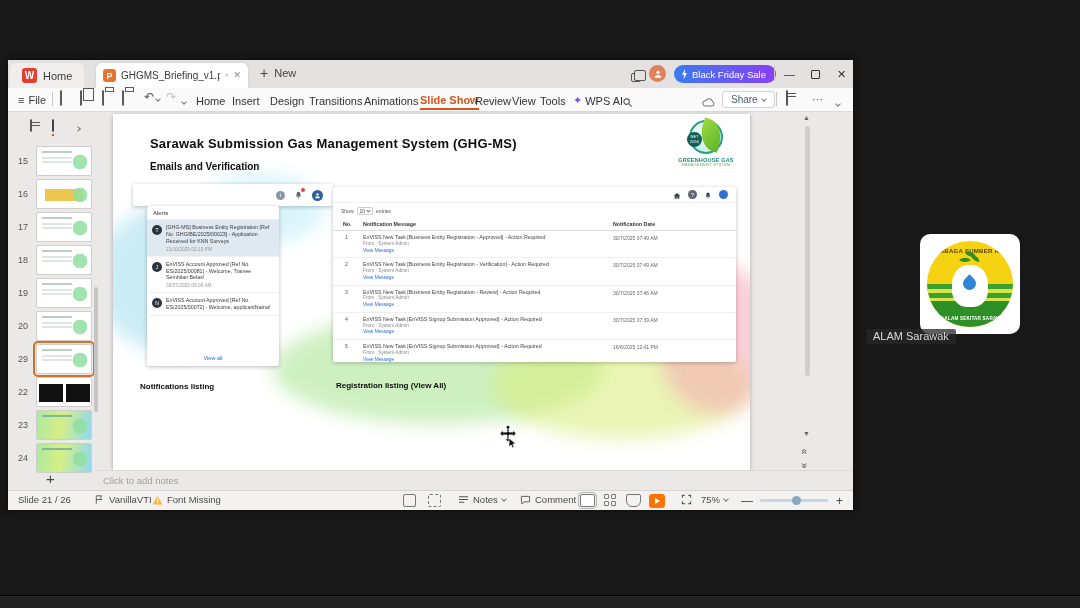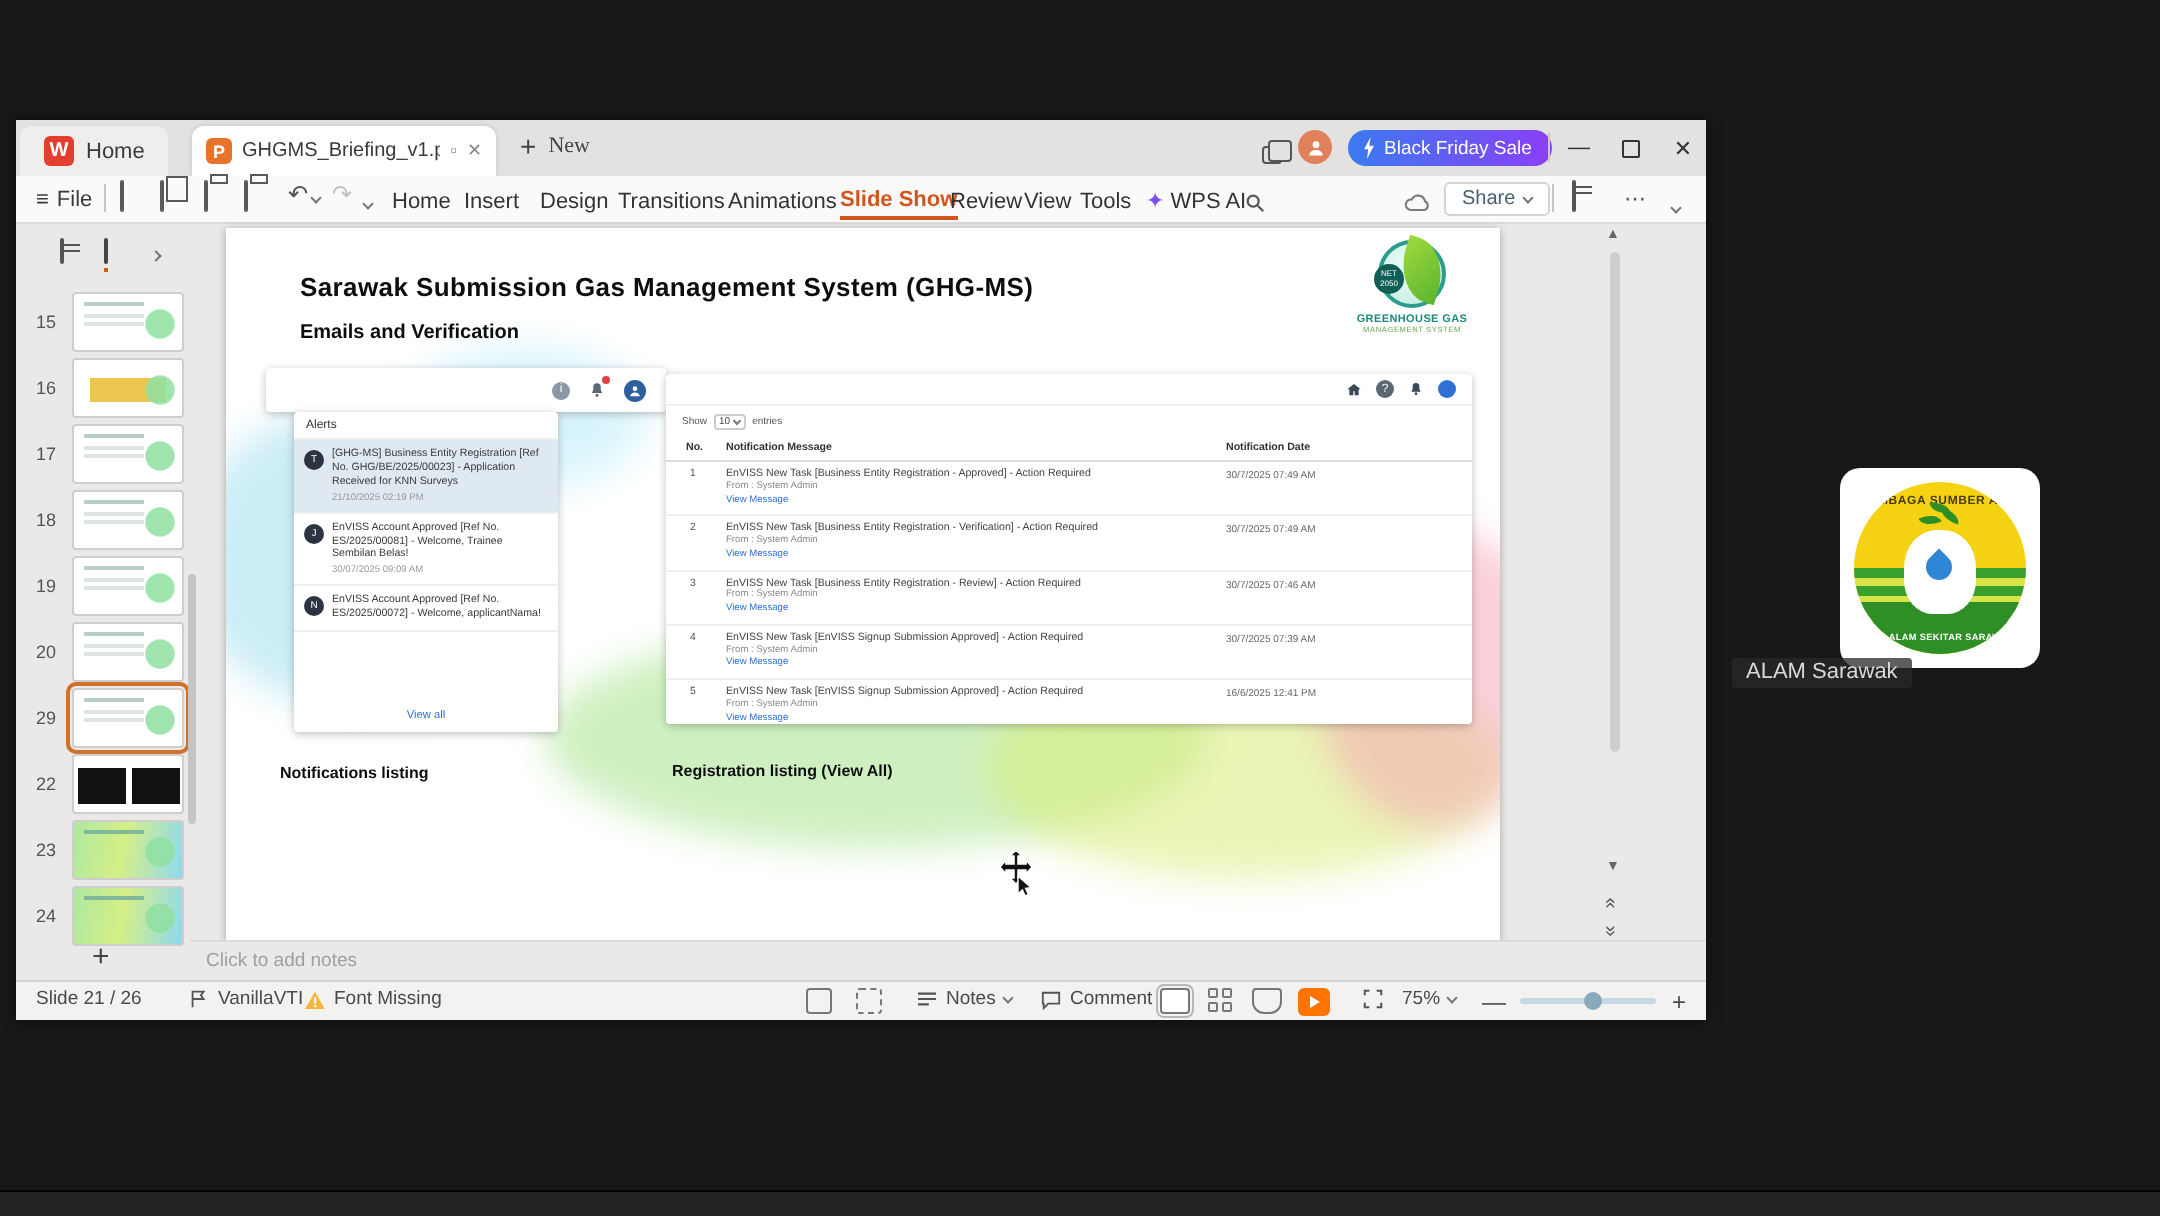--- a/index.html
+++ b/index.html
@@ -14,21 +14,21 @@
   .tabbar{left:0;top:0;width:845px;height:28px;background:#e4e2e1;}
   .home-tab{left:2px;top:3px;height:25px;display:flex;align-items:center;gap:6px;padding:0 12px;background:#efeeed;border-radius:6px 6px 0 0;}
   .wps-logo{width:15px;height:15px;background:#e33e30;border-radius:3px;color:#fff;font-size:10px;font-weight:bold;display:flex;align-items:center;justify-content:center;}
   .tab-label{font-size:11px;color:#3a3a3a;}
   .doc-tab{left:88px;top:3px;height:25px;width:152px;background:#fff;border-radius:6px 6px 0 0;display:flex;align-items:center;gap:5px;padding:0 7px;box-shadow:0 0 3px rgba(0,0,0,.12);}
   .p-icon{width:13px;height:13px;background:#e8742c;border-radius:3px;color:#fff;font-size:9px;font-weight:bold;display:flex;align-items:center;justify-content:center;flex:0 0 auto;}
   .doc-tab .tab-label{font-size:10px;white-space:nowrap;overflow:hidden;}
   .mini-ic{font-size:9px;color:#8a8a8a;line-height:1;}
   .newtab{left:252px;top:5px;display:flex;align-items:center;gap:6px;color:#444;}
   .newtab .plus{font-size:14px;}
-  .newtab .nlabel{font-size:11px;font-family:Liberation Serif, serif;}
+  .newtab .nlabel{font-size:11px;}
   .win-ic{top:6px;width:16px;height:16px;color:#4a4a4a;font-size:11px;display:flex;align-items:center;justify-content:center;}
   .stackwin{width:10px;height:9px;border:1.2px solid #555;border-radius:2px;position:relative;}
   .stackwin:before{content:"";position:absolute;left:2px;top:-4px;width:10px;height:9px;border:1.2px solid #555;border-radius:2px;background:#e4e2e1;}
   .avatar-o{left:641px;top:5px;width:17px;height:17px;border-radius:50%;background:#e0815c;display:flex;align-items:center;justify-content:center;}
   .promo{left:666px;top:5px;height:18px;border-radius:9px;padding:0 10px 0 7px;display:flex;align-items:center;gap:4px;background:linear-gradient(90deg,#3a7bf0,#8a3ff5);color:#fff;font-size:9.5px;}
   .bolt{width:7px;height:11px;background:#fff;clip-path:polygon(62% 0,15% 56%,44% 56%,36% 100%,85% 40%,52% 40%);}
   .vsep{top:6px;width:1px;height:15px;background:#c9c7c6;}
   .ctl{top:5px;width:19px;height:18px;display:flex;align-items:center;justify-content:center;color:#333;font-size:11px;}
   .max-box{width:9px;height:9px;border:1.2px solid #333;border-radius:1px;}
 

